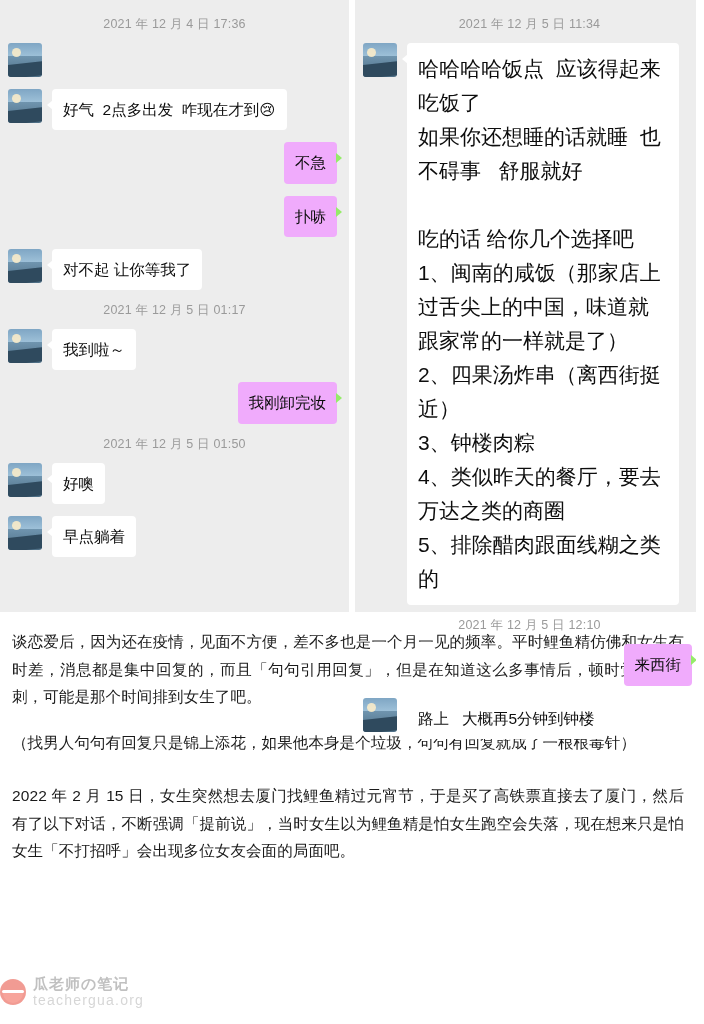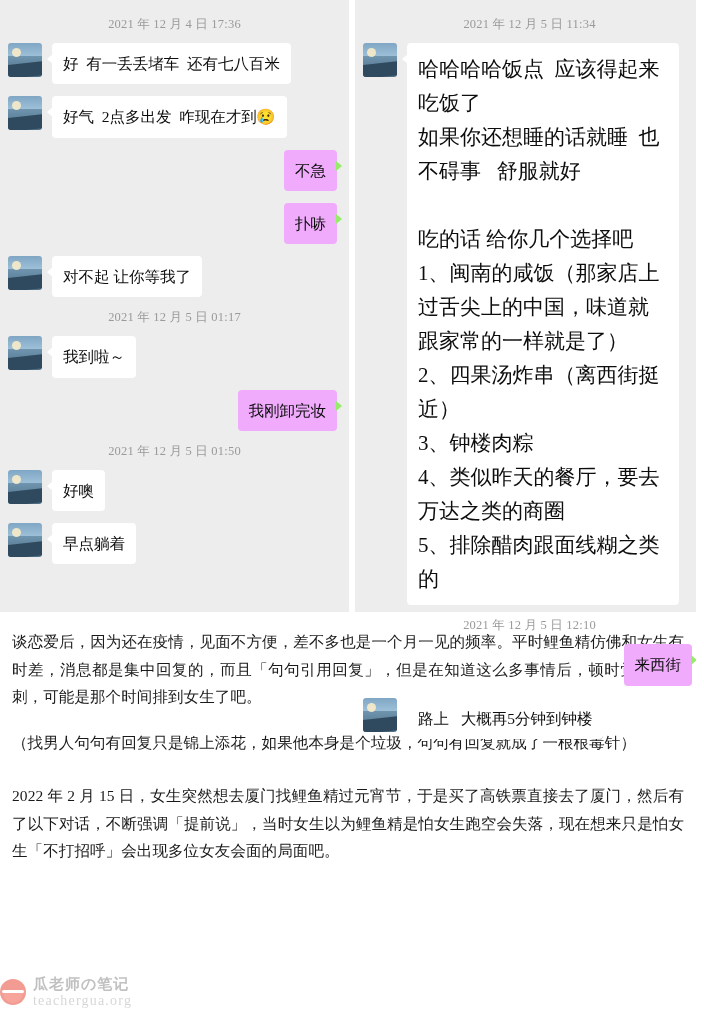--- a/index.html
+++ b/index.html
@@ -8,21 +8,20 @@
     width: 704px;
     background: #ffffff;
     font-family: "Liberation Sans", "DejaVu Sans", sans-serif;
   }
   .page {
     position: relative;
     width: 696px;
     min-height: 1024px;
     background: #ffffff;
     overflow: hidden;
-    font-family: Liberation Serif, serif;
   }
 
   
   .chats {
     display: flex;
     width: 704px;
     gap: 6px;
     padding: 0;
   }
   .chat-pane {
@@ -184,21 +183,20 @@
 <div class="page">
 
   <div class="chats">
 
     <div class="chat-pane left">
 
       <div class="timestamp">2021 年 12 月 4 日 17:36</div>
 
       <div class="msg-row in">
         <div class="avatar"></div>
-        <div class="bubble in">好  有一丢丢堵车  还有七八百米</div>
       </div>
 
       <div class="msg-row in">
         <div class="avatar"></div>
         <div class="bubble in">好气  2点多出发  咋现在才到😢</div>
       </div>
 
       <div class="msg-row out">
         <div class="bubble out">不急</div>
       </div>

